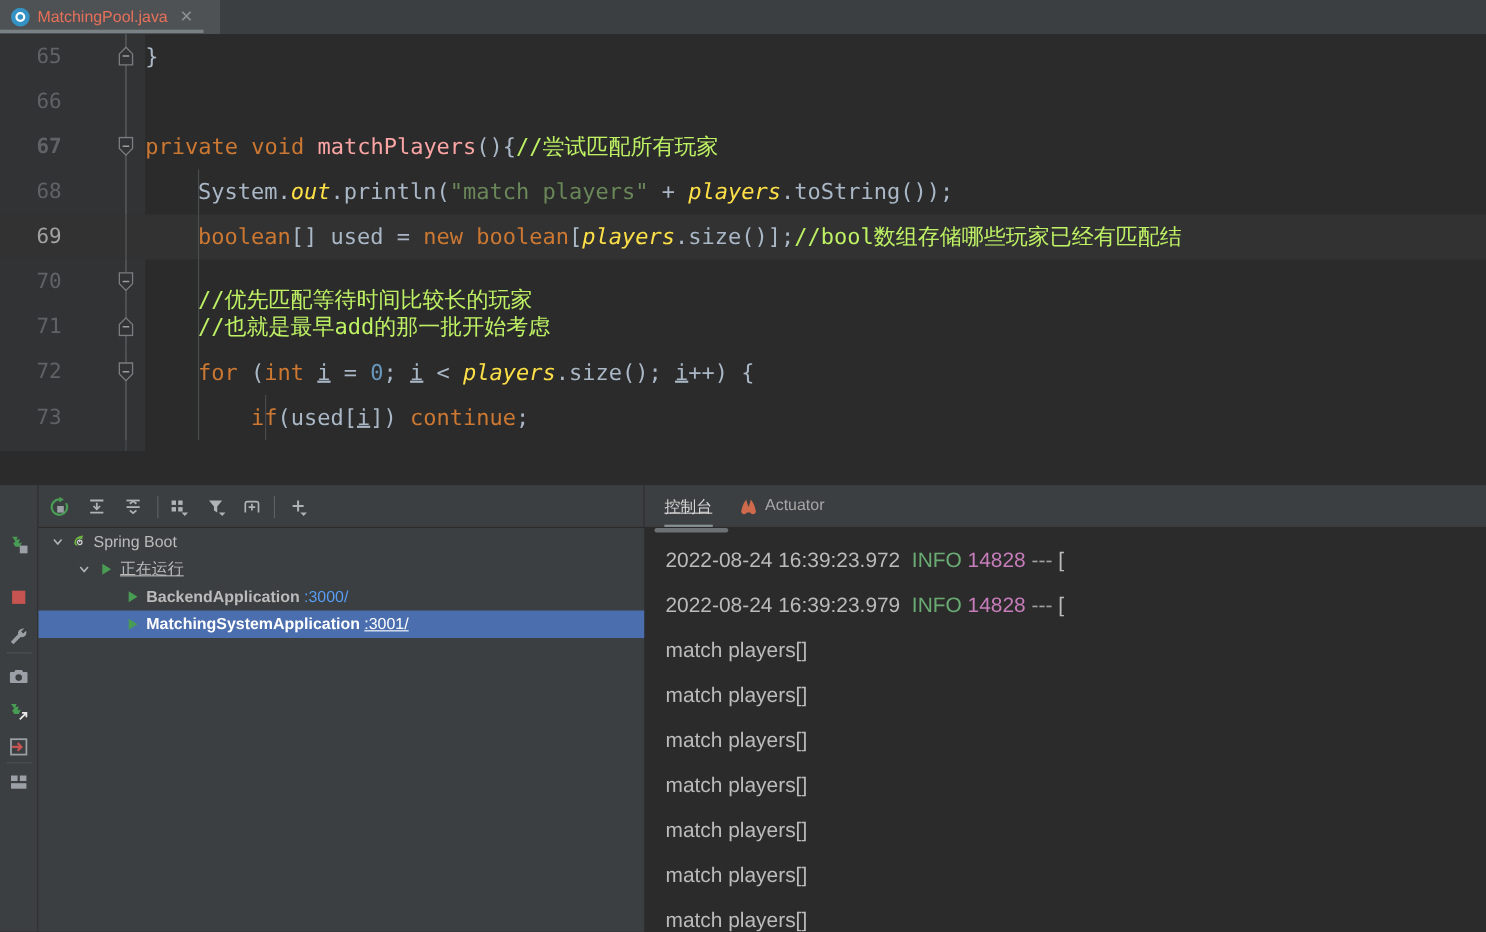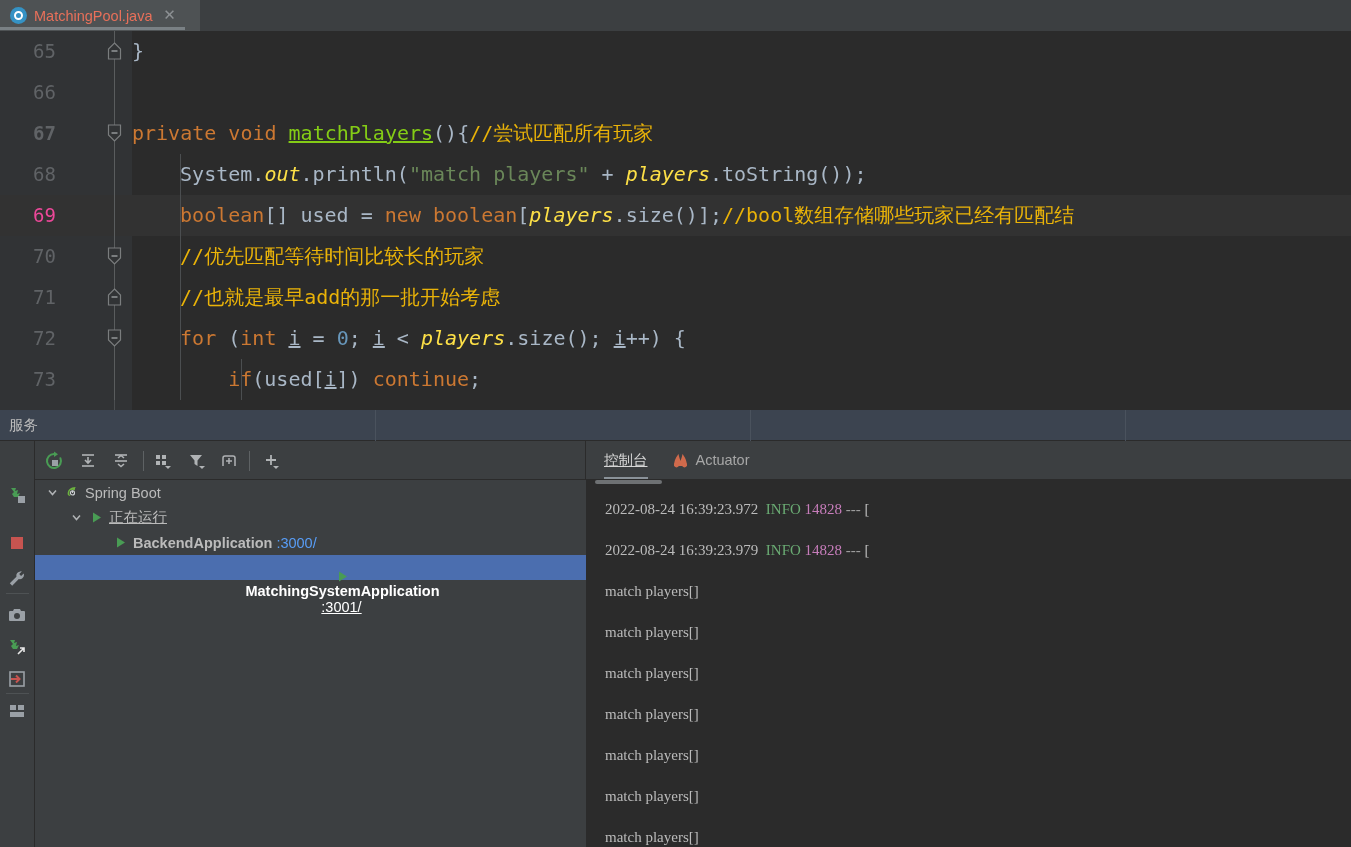--- a/index.html
+++ b/index.html
@@ -71,21 +71,21 @@
   }
   .gutter-edge {
     position: absolute; left: 114px; top: 0; width: 1px; height: 379px;
     background: #4b4e50;
   }
   .linerow {
     position: absolute; left: 0; width: 1351px; height: 41px;
     box-sizing: border-box;
   }
   .linerow.current { background: #323232; }
-  .linerow.current .lnum { color: #ec4899; }
+  .linerow.current .lnum { color: #a3a3a3; }
   .lnum {
     position: absolute; left: 0; width: 56px; text-align: right;
     font-family: "DejaVu Sans Mono", monospace;
     font-size: 19px; color: #606366;
     line-height: 41px;
   }
   .foldline {
     position: absolute; left: 114px; top: 0; width: 1px; height: 41px;
     background: #5a5d5e;
   }
@@ -99,22 +99,22 @@
     font-size: 20px; line-height: 41px;
     white-space: pre;
     color: #a9b7c6;
   }
   .indent-guide {
     position: absolute; top: 0; width: 1px; height: 41px;
     background: #4b4e50;
   }
   .k  { color: #cc7832; }            
   .st { color: #6a8759; }            
-  .cm { color: #eab308; }            
-  .fl { color: #84cc16; text-decoration: underline; }            
+  .cm { color: #bef264; }            
+  .fl { color: #fca5a5; }            
   .fd { color: #fde047; font-style: italic; } 
   .nu { color: #6897bb; }            
   .pl { color: #a9b7c6; }            
   .lv { color: #a9b7c6; text-decoration: underline; } 
 
   
   .svc-headerbar {
     position: absolute; left: 0; top: 410px; width: 1351px; height: 31px;
     background: #3c4450;
     box-sizing: border-box;
@@ -217,22 +217,22 @@
     position: absolute; left: 0; top: 39px; width: 765px; height: 367px;
     background: #2b2b2b;
     overflow: hidden;
   }
   .hscroll {
     position: absolute; left: 9px; top: 0; width: 67px; height: 4px;
     background: #6e7173; border-radius: 2px;
   }
   .logline {
     position: absolute; left: 19px;
-    font-family: Liberation Serif, serif;
-    font-size: 15px; color: #bbbbbb;
+    font-family: Liberation Sans, sans-serif;
+    font-size: 19px; color: #bbbbbb;
     white-space: pre;
     line-height: 41px;
   }
   .lg-info { color: #6aab73; }
   .lg-pid  { color: #c77dbb; }
   .lg-dash { color: #a0a0a0; }
 </style>
 </head>
 <body>
 
@@ -315,33 +315,27 @@
           <div class="foldline"></div>
           <div class="indent-guide" style="left: 180px;"></div>
           <div class="indent-guide" style="left: 241px;"></div>
         </div>
       </div>
     <div id="code-layer">
         <div class="code" style="top: 0px; left: 132px;"><span class="pl">}</span></div>
         <div class="code" style="top: 82px; left: 132px;"><span class="k">private</span><span class="pl"> </span><span class="k">void</span><span class="pl"> </span><span class="fl">matchPlayers</span><span class="pl">(){</span><span class="cm">//尝试匹配所有玩家</span></div>
         <div class="code" style="top: 123px; left: 180.08px;"><span class="pl">System</span><span class="pl">.</span><span class="fd">out</span><span class="pl">.</span><span class="pl">println</span><span class="pl">(</span><span class="st">"match players"</span><span class="pl"> + </span><span class="fd">players</span><span class="pl">.</span><span class="pl">toString</span><span class="pl">());</span></div>
         <div class="code" style="top: 164px; left: 180.08px;"><span class="k">boolean</span><span class="pl">[] </span><span class="pl">used</span><span class="pl"> = </span><span class="k">new</span><span class="pl"> </span><span class="k">boolean</span><span class="pl">[</span><span class="fd">players</span><span class="pl">.</span><span class="pl">size</span><span class="pl">()];</span><span class="cm">//bool数组存储哪些玩家已经有匹配结</span></div>
-        <div class="code" style="top: 205px; left: 180.08px; text-align: right;"><span class="cm">//优先匹配等待时间比较长的玩家</span></div>
+        <div class="code" style="top: 221px; left: 180.08px; text-align: right;"><span class="cm">//优先匹配等待时间比较长的玩家</span></div>
         <div class="code" style="top: 246px; left: 180.08px;"><span class="cm">//也就是最早add的那一批开始考虑</span></div>
         <div class="code" style="top: 287px; left: 180.08px;"><span class="k">for</span><span class="pl"> (</span><span class="k">int</span><span class="pl"> </span><span class="lv">i</span><span class="pl"> = </span><span class="nu">0</span><span class="pl">; </span><span class="lv">i</span><span class="pl"> &lt; </span><span class="fd">players</span><span class="pl">.</span><span class="pl">size</span><span class="pl">(); </span><span class="lv">i</span><span class="pl">++) {</span></div>
         <div class="code" style="top: 328px; left: 228.16px;"><span class="k">if</span><span class="pl">(</span><span class="pl">used</span><span class="pl">[</span><span class="lv">i</span><span class="pl">]) </span><span class="k">continue</span><span class="pl">;</span></div>
       </div>
   </div>
 
-  <div class="svc-headerbar">
-    <div class="svc-title">服务</div>
-    <div class="sep" style="left:375px;"></div>
-    <div class="sep" style="left:750px;"></div>
-    <div class="sep" style="left:1125px;"></div>
-  </div>
 
   <div class="iconstrip">
 
     <div class="stripicon" style="top:42px;">
       <svg width="20" height="20" viewBox="0 0 20 20">
         <path d="M4 3 L9 3 L8 6 L11 5 L10 9 L13 8 L11 12 L7 12 L5 9 L7 7 Z" fill="#499c54"></path>
         <rect x="11" y="11" width="7" height="7" fill="#9aa0a6"></rect>
       </svg>
     </div>
 
@@ -490,21 +484,21 @@
         <div class="trow" style="top: 50px; padding-left: 58px;">
           <span class="twist"></span>
           <span class="tplay" style="margin-left: 6px;">
             <svg width="13" height="13" viewBox="0 0 13 13">
               <path d="M3 1.5 L11 6.5 L3 11.5 Z" fill="#499c54"></path>
             </svg>
           </span>
           <span class="tlabel bold" style="margin-left: 6px;">BackendApplication</span>
           <span class="tport">:3000/</span>
         </div>
-        <div class="trow selected" style="top: 75px; padding-left: 58px; flex-direction: column;">
+        <div class="trow selected" style="top: 75px; padding-left: 58px;">
           <span class="twist"></span>
           <span class="tplay" style="margin-left: 6px;">
             <svg width="13" height="13" viewBox="0 0 13 13">
               <path d="M3 1.5 L11 6.5 L3 11.5 Z" fill="#499c54"></path>
             </svg>
           </span>
           <span class="tlabel bold" style="margin-left: 6px;">MatchingSystemApplication</span>
           <span class="tport">:3001/</span>
         </div>
       </div>

